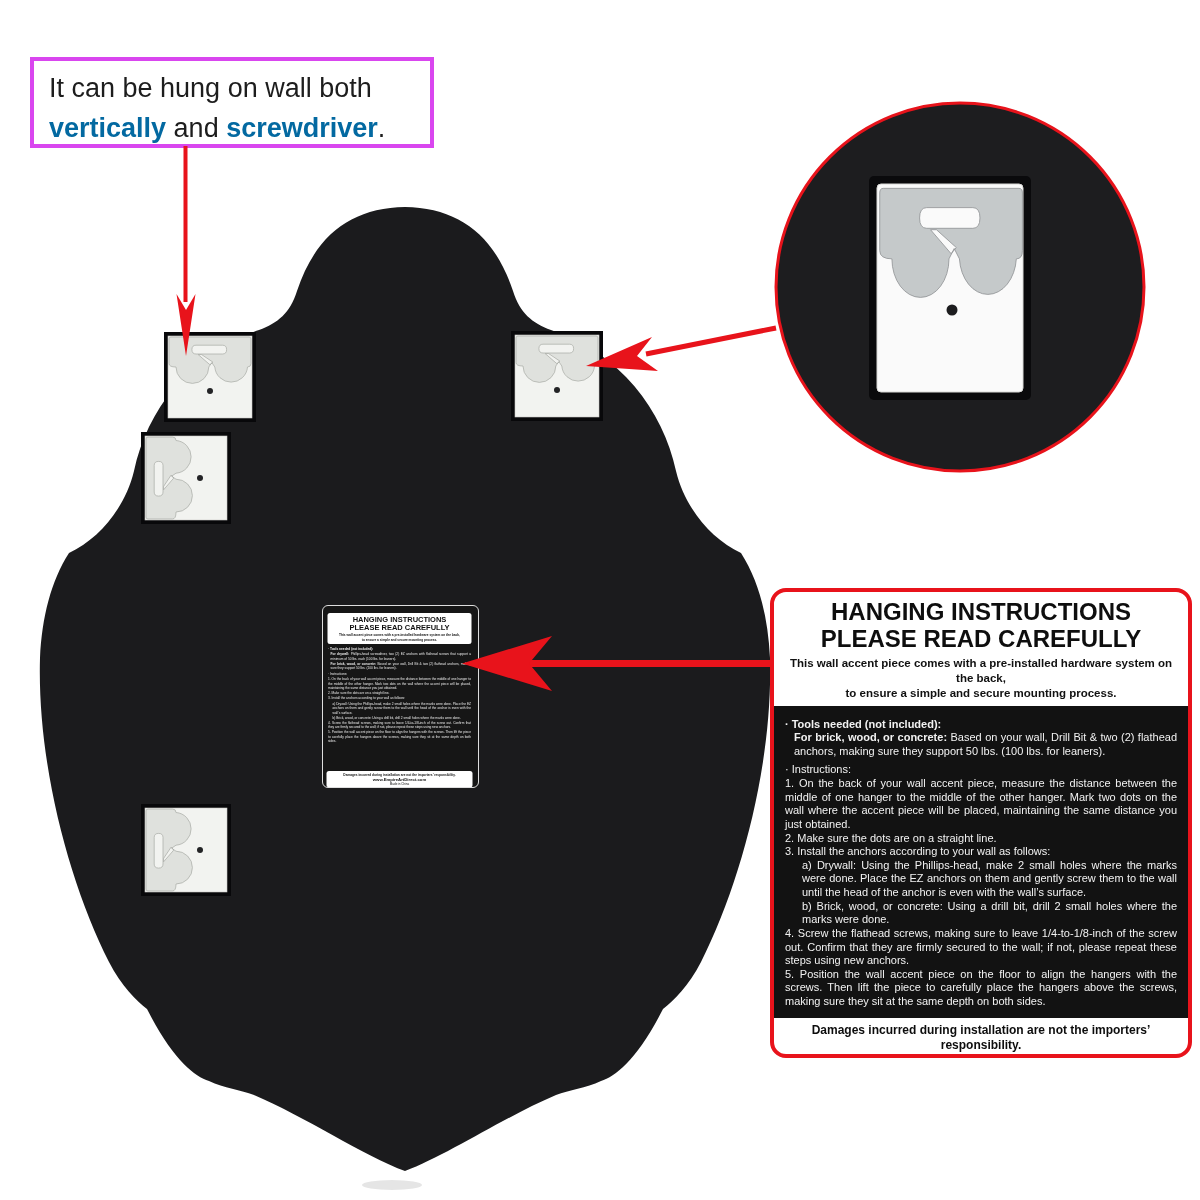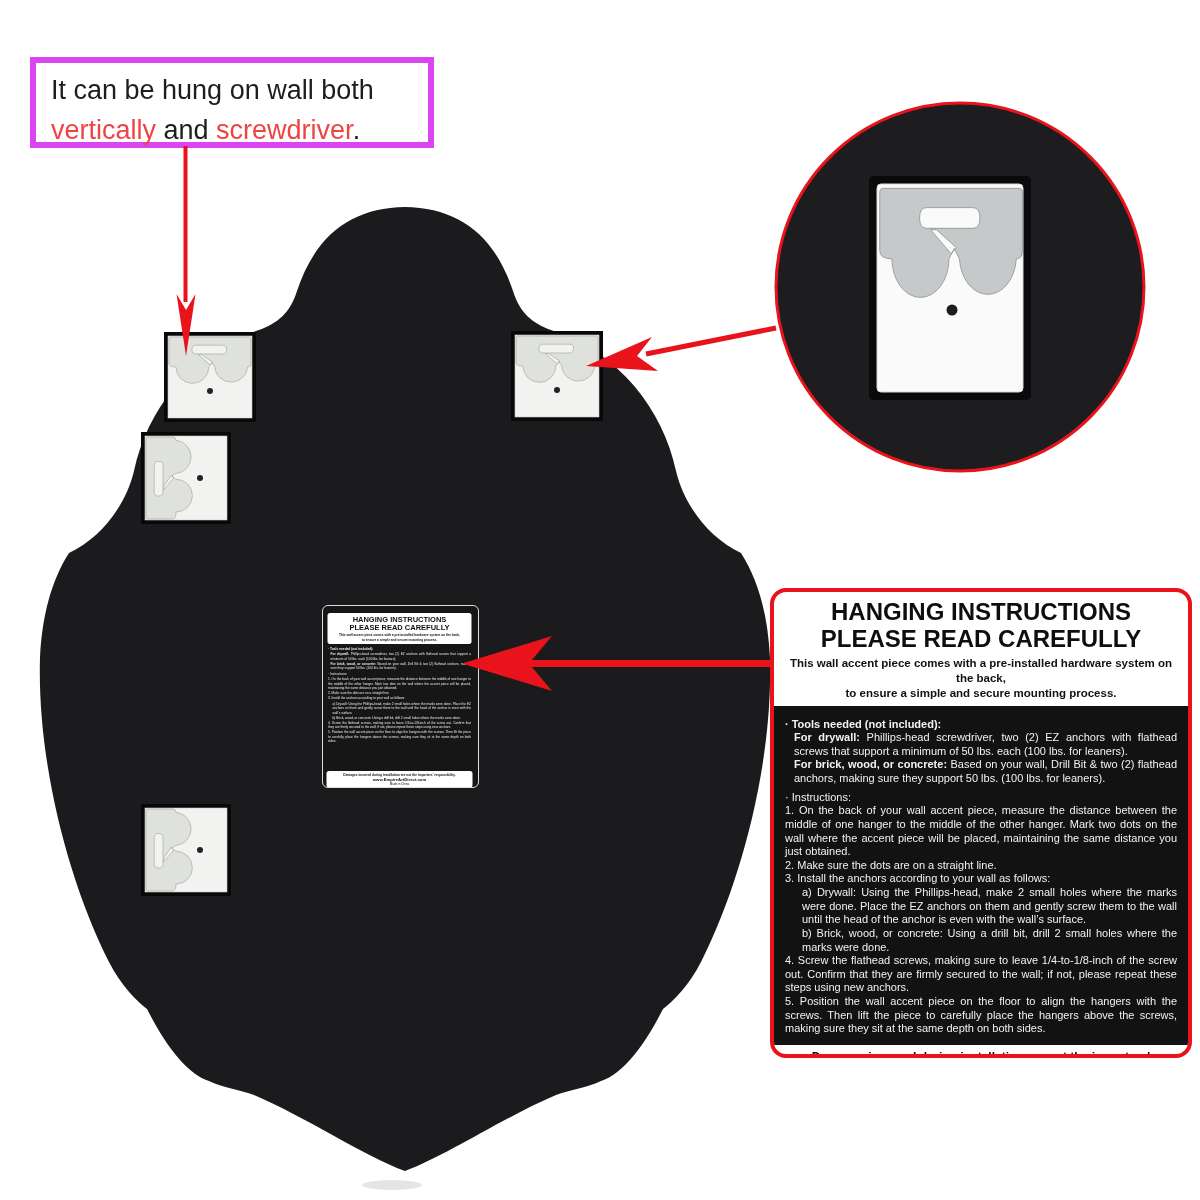--- a/index.html
+++ b/index.html
@@ -7,24 +7,24 @@
     width:1200px;height:1200px;position:relative;background:#ffffff;
     font-family:"Liberation Sans", sans-serif;overflow:hidden;
   }
   .layer{position:absolute;left:0;top:0;width:1200px;height:1200px;}
   #art-layer{z-index:1;}
   #arrow-layer{z-index:6;pointer-events:none;}
 
   
   .callout{
     position:absolute;z-index:4;left:30px;top:57px;width:404px;height:91px;
-    box-sizing:border-box;border:6px solid #d946ef;background:#fff;
+    box-sizing:border-box;border:4px solid #d946ef;background:#fff;
     font-size:27px;line-height:1.48;color:#1d1d1d;padding:8px 0 0 15px;
   }
-  .callout strong{font-weight:400;color:#ef4444;}
+  .callout strong{font-weight:700;color:#0369a1;}
 
   
   .panel{
     position:absolute;z-index:4;left:770px;top:588px;width:422px;height:470px;
     box-sizing:border-box;background:#fff;border:4px solid #e8131b;border-radius:16px;
     display:flex;flex-direction:column;overflow:hidden;
   }
   .panel-title{font-weight:700;font-size:24px;line-height:1.12;text-align:center;color:#0e0e0e;
     letter-spacing:0;padding-top:7px;}
   .panel-subtitle{font-weight:700;font-size:11.5px;line-height:1.3;text-align:center;color:#111;
@@ -131,21 +131,20 @@
     <div>PLEASE READ CAREFULLY</div>
   </div>
   <div class="panel-subtitle">
     <div>This wall accent piece comes with a pre-installed hardware system on the back,</div>
     <div>to ensure a simple and secure mounting process.</div>
   </div>
   <div class="panel-black">
 
       <p class="bp bullet"><span class="lead">· Tools needed (not included):</span> </p>
 
-      <p class="bp sub"><span class="lead">For drywall:</span> <span>Phillips-head screwdriver, two (2) EZ anchors with flathead screws that support a minimum of 50 lbs. each (100 lbs. for leaners).</span></p>
 
       <p class="bp sub"><span class="lead">For brick, wood, or concrete:</span> <span>Based on your wall, Drill Bit &amp; two (2) flathead anchors, making sure they support 50 lbs. (100 lbs. for leaners).</span></p>
 
       <p class="bp bullet"> <span>· Instructions:</span></p>
 
       <p class="bp step"> <span>1. On the back of your wall accent piece, measure the distance between the middle of one hanger to the middle of the other hanger. Mark two dots on the wall where the accent piece will be placed, maintaining the same distance you just obtained.</span></p>
 
       <p class="bp step"> <span>2. Make sure the dots are on a straight line.</span></p>
 
       <p class="bp step"> <span>3. Install the anchors according to your wall as follows:</span></p>

